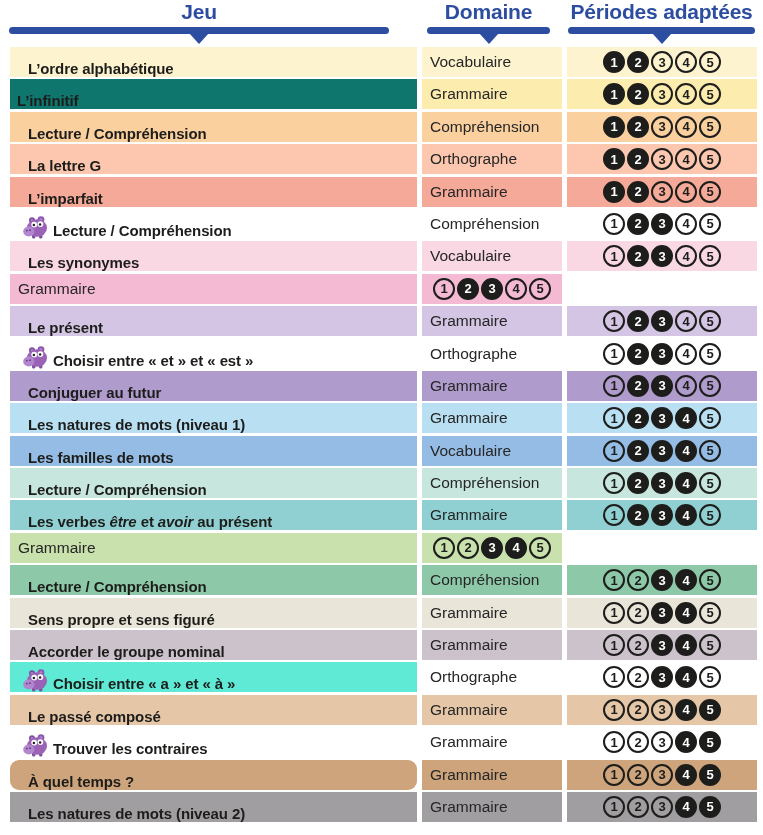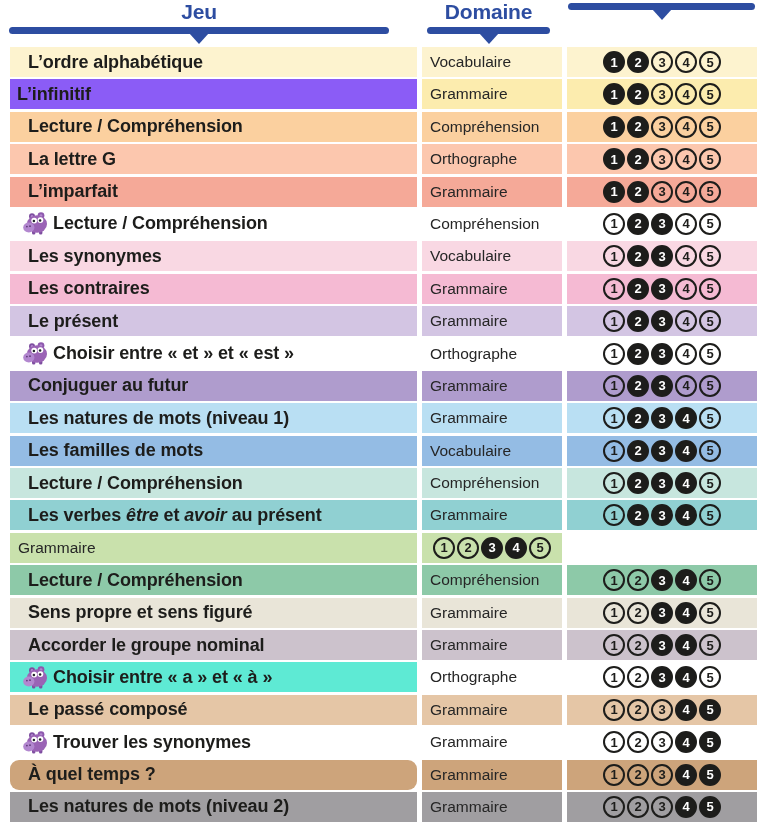--- a/index.html
+++ b/index.html
@@ -22,21 +22,21 @@
     width:0;height:0;border-left:10px solid transparent;border-right:10px solid transparent;
     border-top:11px solid #2d4da1;
   }
   
   .rows{
     position:absolute;top:47px;left:10px;width:747px;
     display:flex;flex-direction:column;gap:2.4px;
   }
   .row{display:grid;grid-template-columns:407px 140px 190px;column-gap:5px;height:30px;}
   .cell{display:flex;align-items:center;box-sizing:border-box;}
-  .cell.game{padding-left:18px;font-weight:700;font-size:18px;color:#1d1d1b;letter-spacing:-0.1px;white-space:nowrap;}
+  .cell.game{padding-left:18px;font-weight:700;font-size:15px;color:#1d1d1b;letter-spacing:-0.1px;white-space:nowrap;align-items:flex-end;}
   .cell.game.has-monster{padding-left:13px;}
   .cell.game em{font-style:italic;}
   .cell.domain{padding-left:8px;font-size:15.5px;color:#262626;white-space:nowrap;}
   .cell.periods{justify-content:center;gap:2px;}
   .circle{
     width:22px;height:22px;border-radius:50%;box-sizing:border-box;flex-shrink:0;
     display:flex;align-items:center;justify-content:center;
     font-size:13px;font-weight:700;border:2px solid #1d1d1b;color:#1d1d1b;background:transparent;
   }
   .circle.filled{background:#1d1d1b;color:#ffffff;}
@@ -53,20 +53,21 @@
 </div>
 
 <div class="hdr hdr-dom">
   <div class="hdr-label">Domaine</div>
   <div class="hdr-bar">
     <div class="hdr-tri"></div>
   </div>
 </div>
 
 <div class="hdr hdr-per">
+  <div class="hdr-label">Périodes adaptées</div>
   <div class="hdr-bar">
     <div class="hdr-tri"></div>
   </div>
 </div>
 
 <div class="rows" id="rows">
     <div class="row">
       <div class="cell game" style="background: rgb(253, 243, 207);">
         <span>L’ordre alphabétique</span>
       </div>
@@ -75,21 +76,21 @@
       </div>
       <div class="cell periods" style="background: rgb(253, 243, 207);">
         <span class="circle filled">1</span>
         <span class="circle filled">2</span>
         <span class="circle">3</span>
         <span class="circle">4</span>
         <span class="circle">5</span>
       </div>
     </div>
     <div class="row">
-      <div class="cell game" style="background: #8b5cf6; padding-left: 7px;">
+      <div class="cell game" style="background: #0f766e; padding-left: 7px;">
         <span>L’infinitif</span>
       </div>
       <div class="cell domain" style="background: rgb(252, 236, 174);">
         <span>Grammaire</span>
       </div>
       <div class="cell periods" style="background: rgb(252, 236, 174);">
         <span class="circle filled">1</span>
         <span class="circle filled">2</span>
         <span class="circle">3</span>
         <span class="circle">4</span>
@@ -181,23 +182,20 @@
       </div>
       <div class="cell periods" style="background: rgb(249, 216, 227);">
         <span class="circle">1</span>
         <span class="circle filled">2</span>
         <span class="circle filled">3</span>
         <span class="circle">4</span>
         <span class="circle">5</span>
       </div>
     </div>
     <div class="row">
-      <div class="cell game" style="background: rgb(245, 186, 211);">
-        <span>Les contraires</span>
-      </div>
       <div class="cell domain" style="background: rgb(245, 186, 211);">
         <span>Grammaire</span>
       </div>
       <div class="cell periods" style="background: rgb(245, 186, 211);">
         <span class="circle">1</span>
         <span class="circle filled">2</span>
         <span class="circle filled">3</span>
         <span class="circle">4</span>
         <span class="circle">5</span>
       </div>
@@ -437,21 +435,21 @@
           <rect x="16" y="17" width="3.4" height="5.5" rx="1.5" fill="#7e4ea0"></rect>
           <ellipse cx="14" cy="12" rx="10" ry="8.8" fill="#9a63b5"></ellipse>
           <ellipse cx="5.8" cy="15.5" rx="5.6" ry="4.9" fill="#b287cf"></ellipse>
           <circle cx="3.9" cy="14.6" r="0.9" fill="#5f3a78"></circle>
           <circle cx="7" cy="14.2" r="0.9" fill="#5f3a78"></circle>
           <circle cx="11.2" cy="8.6" r="2.9" fill="#ffffff"></circle>
           <circle cx="17.4" cy="8.1" r="2.9" fill="#ffffff"></circle>
           <circle cx="10.9" cy="9" r="1.25" fill="#24242c"></circle>
           <circle cx="17.1" cy="8.5" r="1.25" fill="#24242c"></circle>
         </svg>
-        <span>Trouver les synonymes</span>
+        <span>Trouver les contraires</span>
       </div>
       <div class="cell domain" style="background: rgb(255, 255, 255);">
         <span>Grammaire</span>
       </div>
       <div class="cell periods" style="background: rgb(255, 255, 255);">
         <span class="circle">1</span>
         <span class="circle">2</span>
         <span class="circle">3</span>
         <span class="circle filled">4</span>
         <span class="circle filled">5</span>

